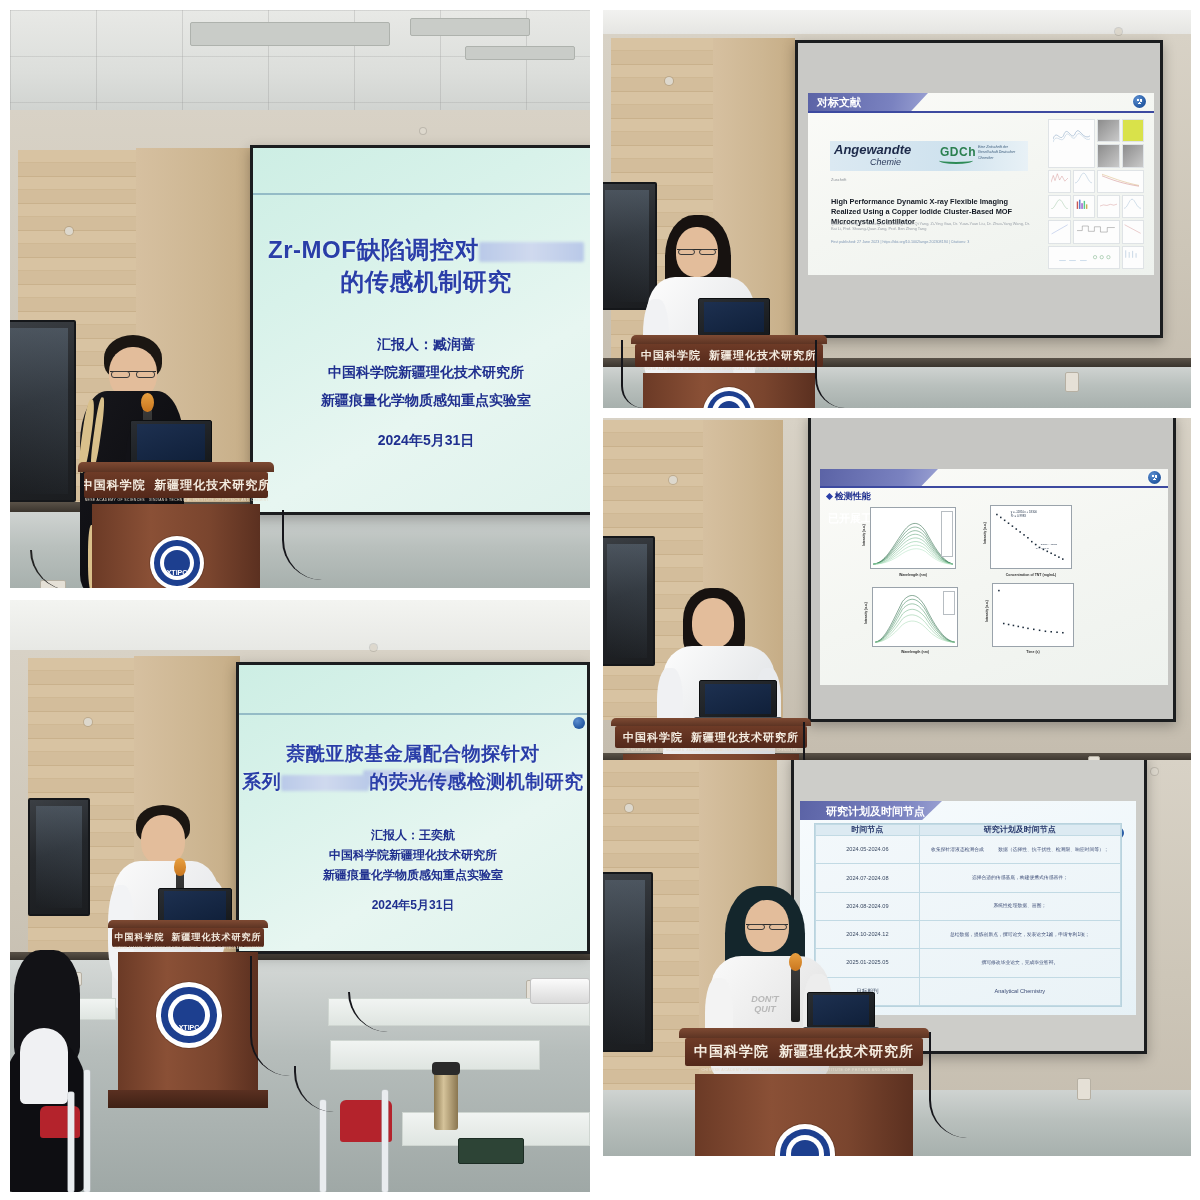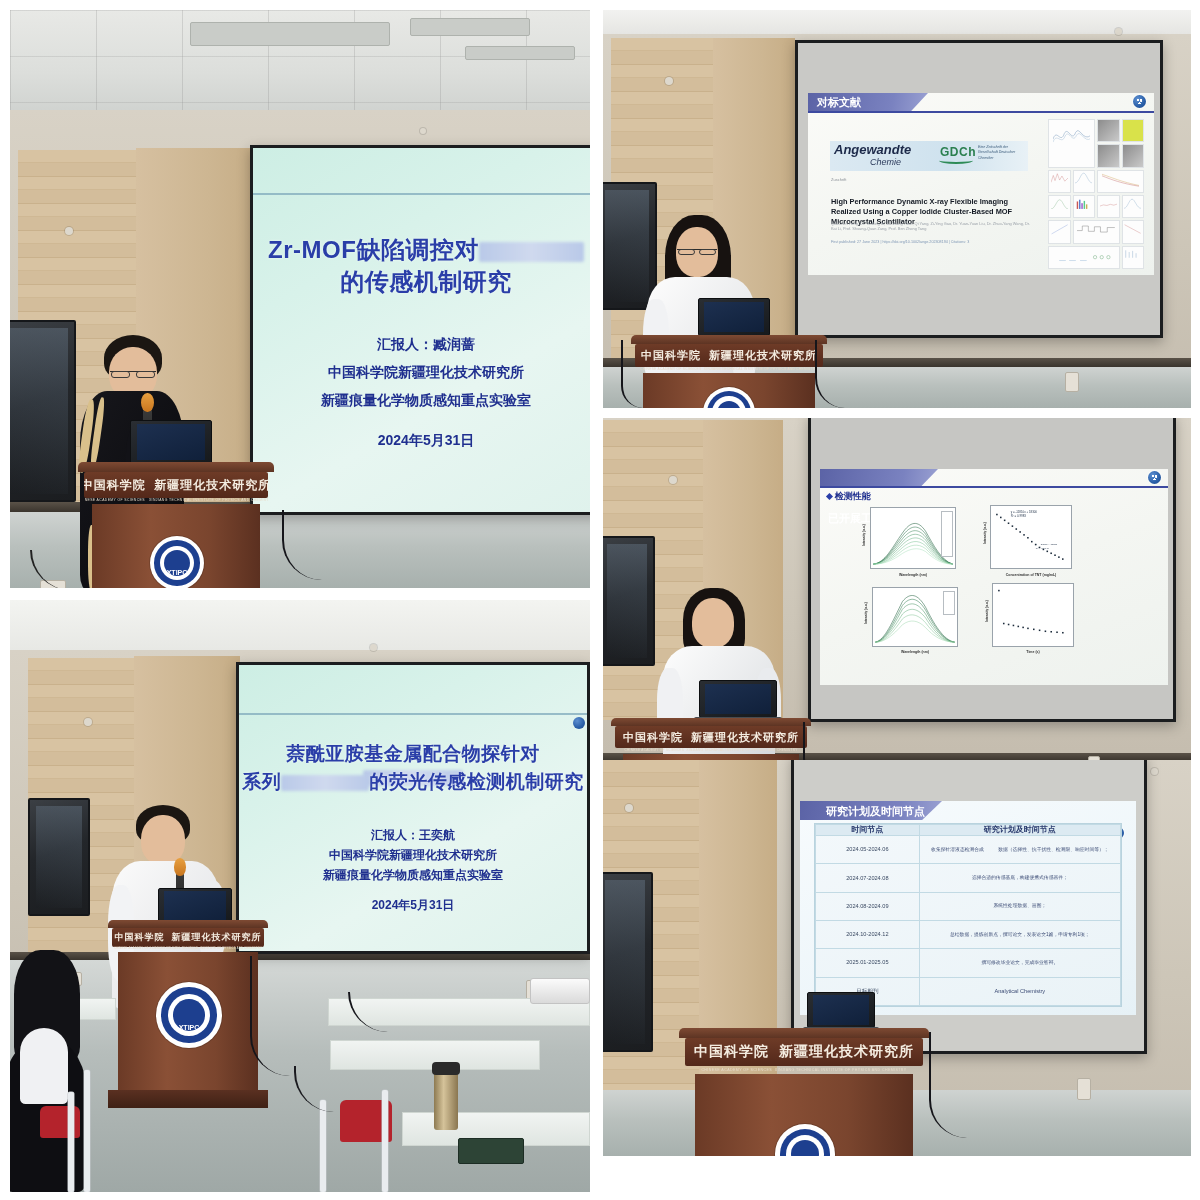--- a/index.html
+++ b/index.html
@@ -749,20 +749,30 @@
                     <td class="planned" style="font-size:5.6px;">Analytical Chemistry</td>
                   </tr>
                 </tbody>
               </table>
             </div>
           </div>
         </div>
       </div>
     </div>
 
+    <div class="person" style="left:108px;top:126px;width:130px;height:190px;">
+      <div class="hairlong" style="left:14px;top:0;width:80px;height:108px;background:#14262c;"></div>
+      <div class="head" style="left:34px;top:14px;width:44px;height:52px;"></div>
+      <div class="glasses" style="left:35px;top:38px;width:42px;height:11px;"></div>
+      <div class="torso" style="left:0px;top:70px;width:118px;height:120px;background:linear-gradient(130deg,#fafafa,#e8e8e8 60%,#d6d6d6);"></div>
+      <div class="arm" style="left:-6px;top:92px;width:28px;height:86px;background:#f3f3f3;"></div>
+      <div class="arm" style="left:92px;top:88px;width:30px;height:86px;background:#ededed;"></div>
+      <div class="mic" style="left:80px;top:82px;width:9px;height:54px;"></div>
+      <div style="position:absolute;left:30px;top:108px;width:48px;height:30px;color:#b8b8b8;font-size:9px;font-weight:bold;font-style:italic;line-height:1.15;text-align:center;">DON'T<br>QUIT</div>
+    </div>
 
     <div class="laptop" style="left:204px;top:232px;width:68px;height:42px;">
       <div class="lid" style="height:36px;">
           <div class="lidscreen"></div>
         </div>
       <div class="deck" style="height:7px;"></div>
     </div>
 
     <div class="podium" style="left:76px;top:268px;width:250px;height:128px;">
       <div class="top" style="height:10px;"></div>

